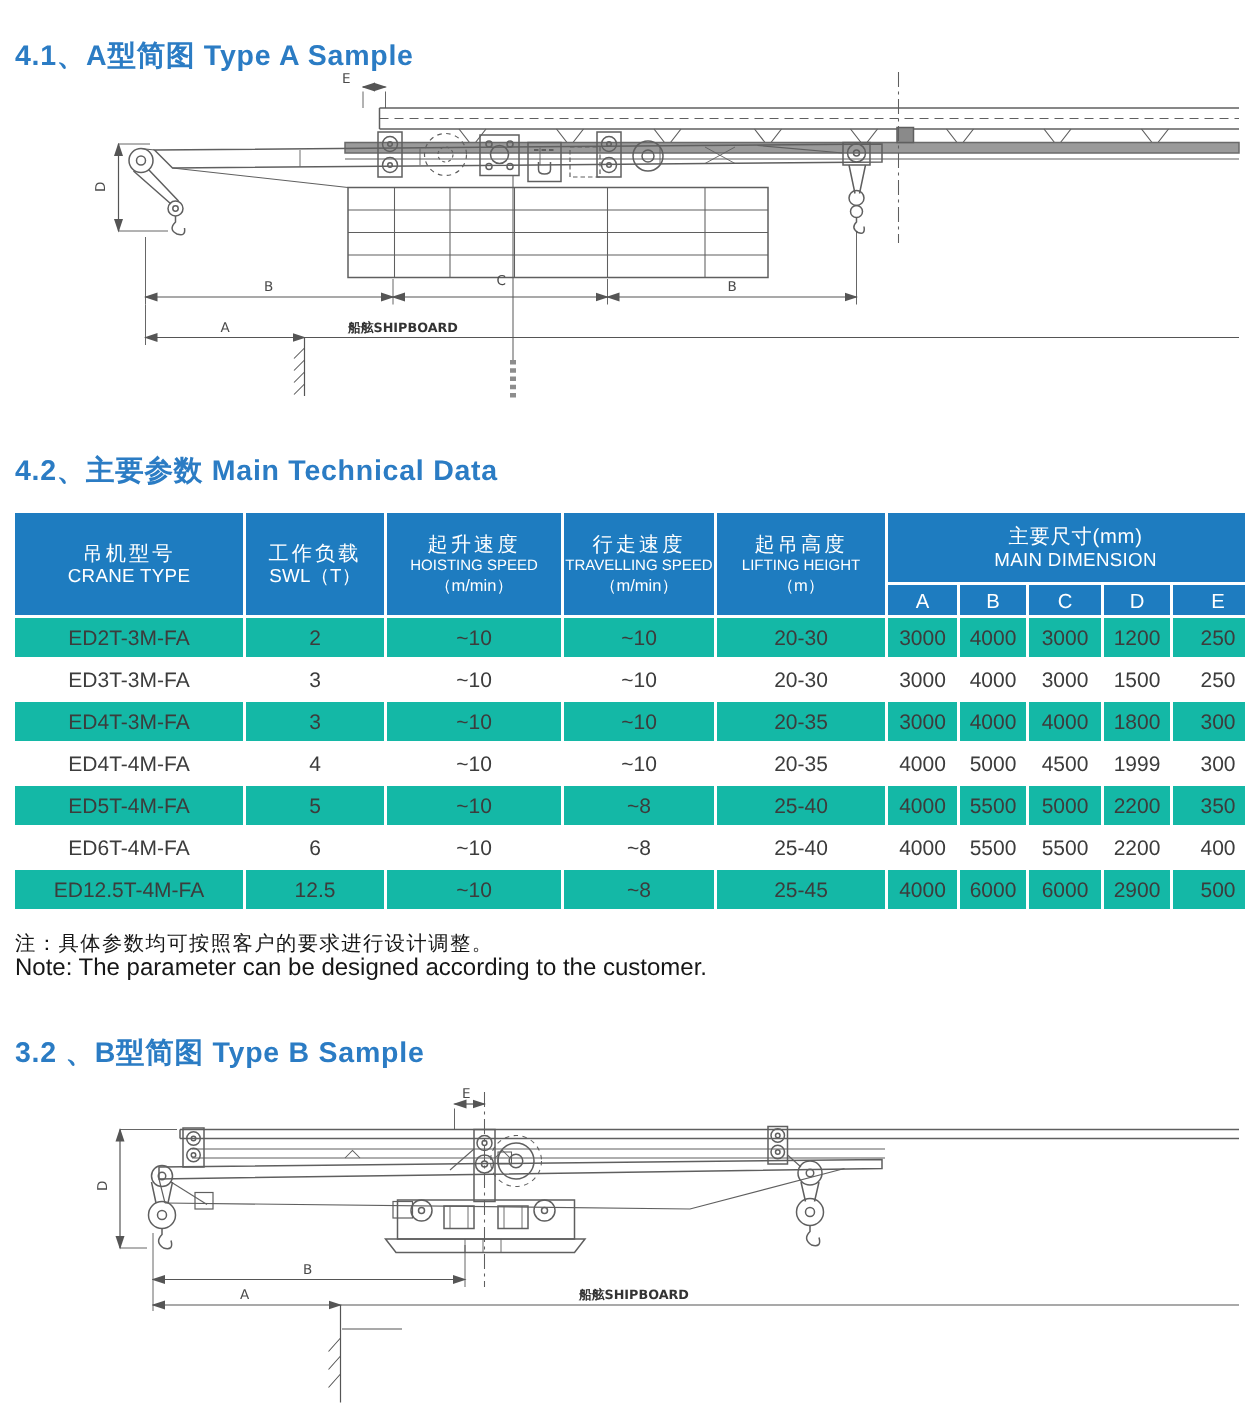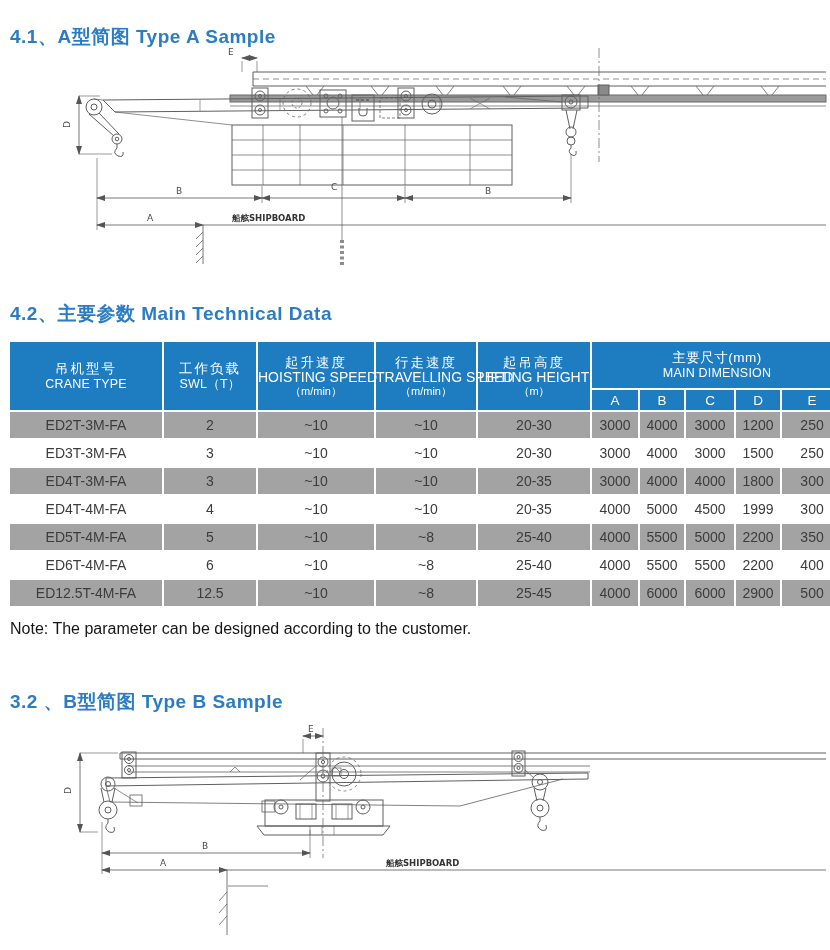--- a/index.html
+++ b/index.html
@@ -7,25 +7,25 @@
   .heading{position:absolute;left:10px;color:#2b7cc4;font-size:19px;font-weight:bold;letter-spacing:0.5px;white-space:nowrap;}
   #h1{top:11px;margin-top:13px;}
   #h2{top:301px;text-align:right;}
   #h3{top:689px;}
   #drawA{position:absolute;left:0;top:40px;}
   #drawB{position:absolute;left:0;top:722px;}
   #specTable{position:absolute;left:8px;top:340px;width:814px;border-collapse:separate;border-spacing:2px;table-layout:fixed;}
   #specTable th{background:#1e7cc0;color:#ffffff;font-weight:normal;text-align:center;vertical-align:middle;padding:1px 0;}
   #specTable .cn{font-size:13.5px;letter-spacing:2px;line-height:16px;}
   #specTable .en{font-size:12.5px;letter-spacing:0.2px;line-height:15px;}
-  #specTable .en-sm{font-size:14px;letter-spacing:0px;line-height:13px;white-space:nowrap;}
+  #specTable .en-sm{font-size:10px;letter-spacing:0px;line-height:13px;white-space:nowrap;}
   #specTable .unit{font-size:11px;line-height:14px;}
   #specTable .subcol{font-size:13.5px;height:20px;padding:0;}
   #specTable td{height:26px;text-align:center;font-size:14px;color:#3c3c3c;padding:0;background:#ffffff;}
-  #specTable tr.striped td{background:#a3a3a3;}
+  #specTable tr.striped td{background:#14b8a6;}
   #specTable tr.hrow1 th{height:44px;}
   .notes{position:absolute;left:10px;top:620px;color:#161616;}
   .notes .n-cn{font-size:13.5px;line-height:17px;letter-spacing:1px;}
   .notes .n-en{font-size:16px;line-height:17px;}
   svg text{font-family:"DejaVu Sans","Liberation Sans",sans-serif;fill:#4a4a4a;}
   .dimtxt{font-size:9px;}
   .shiptxt{font-size:8.5px;font-weight:bold;fill:#333;}
 </style>
 </head>
 <body>
@@ -269,20 +269,21 @@
         <td>4000</td>
         <td>6000</td>
         <td>6000</td>
         <td>2900</td>
         <td>500</td>
   </tr>
 </tbody>
   </table>
 
 <div class="notes">
+  <div class="n-cn">注：具体参数均可按照客户的要求进行设计调整。</div>
   <div class="n-en">Note: The parameter can be designed according to the customer.</div>
 </div>
 
 <div id="h3" class="heading">3.2 、B型简图  Type B Sample</div>
 
 <svg id="drawB" width="830" height="228" viewBox="0 0 830 228">
   <defs>
     <marker id="arB" markerWidth="9" markerHeight="8" refX="8" refY="4" orient="auto-start-reverse" markerUnits="userSpaceOnUse">
       <path d="M0,1 L9,4 L0,7 Z" fill="#555"></path>
     </marker>

